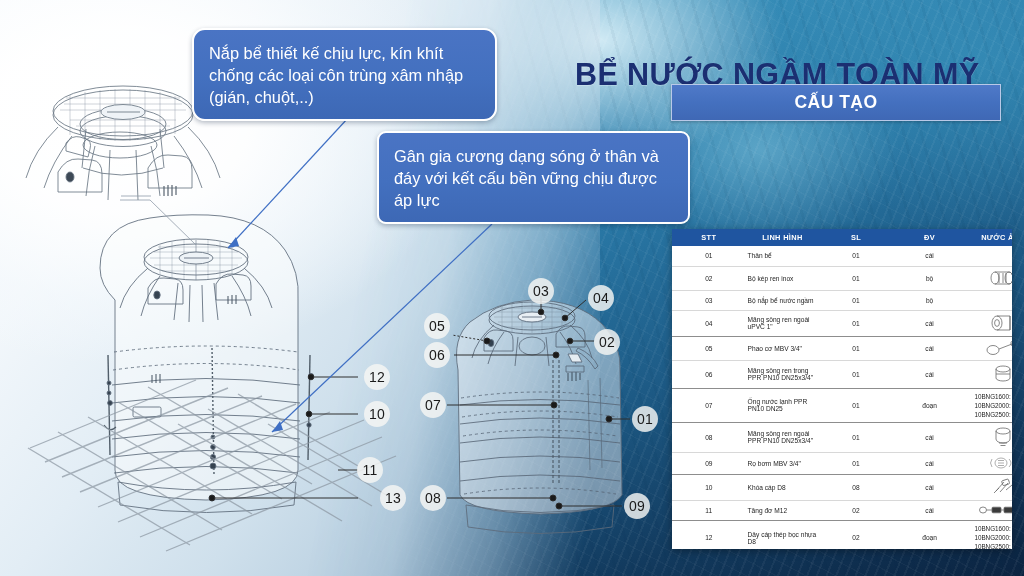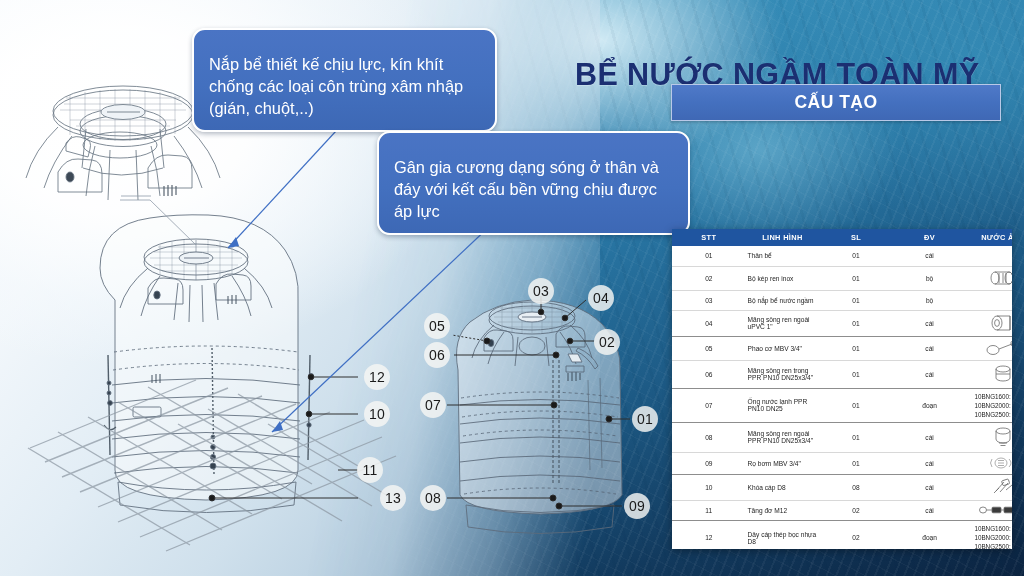--- a/index.html
+++ b/index.html
@@ -66,27 +66,27 @@
     color: #ffffff; font-size: 17.5px; font-weight: bold; letter-spacing: .5px;
   }
 
   
   .callout {
     position: absolute;
     background: linear-gradient(180deg, #4a74c4 0%, #4370bf 55%, #3d68b5 100%);
     border: 2.5px solid #ffffff;
     border-radius: 13px;
     color: #ffffff;
-    padding: 24px 14px 11px 15px;
+    padding: 13px 14px 11px 15px;
     line-height: 1.33;
     font-size: 16.4px;
     box-shadow: 0 2px 5px rgba(10,30,60,.3);
   }
   #callout-1 { left: 192px; top: 28px; width: 305px; }
-  #callout-2 { left: 377px; top: 131px; width: 313px; }
+  #callout-2 { left: 377px; top: 131px; width: 313px; border-radius: 9px; }
 
   
   .leader { position: absolute; overflow: visible; pointer-events: none; }
 
   
   .parts-table-wrap {
     position: absolute; left: 672px; top: 229px;
     width: 340px; height: 320px;
     background: #ffffff;
     box-shadow: 0 2px 8px rgba(0,0,0,.35);

